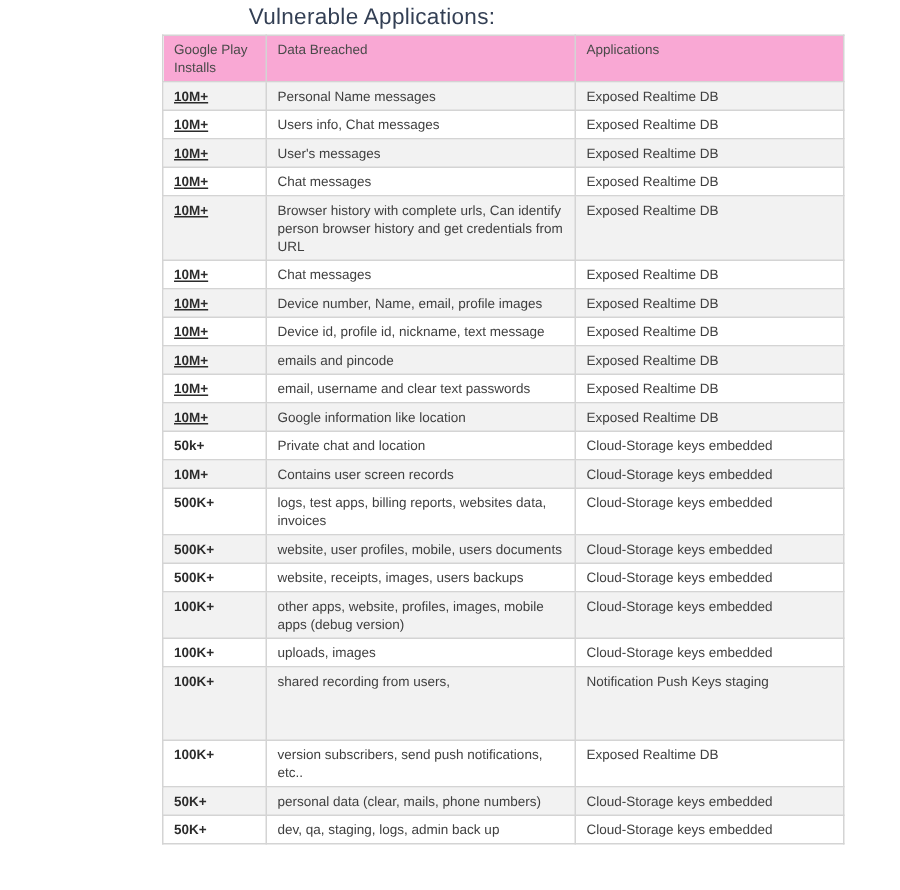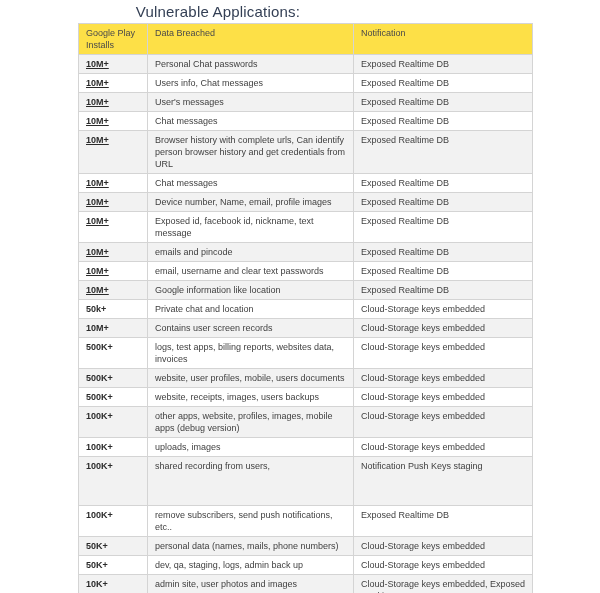--- a/index.html
+++ b/index.html
@@ -8,20 +8,21 @@
     width: 600px;
     height: 593px;
     background: #ffffff;
     overflow: hidden;
     font-family: "Liberation Sans", "DejaVu Sans", sans-serif;
   }
   .page {
     width: 508px;
     height: 593px;
     position: relative;
+    margin-left: 30px;
   }
   .title {
     margin: 0;
     padding-top: 3px;
     padding-right: 72px; 
     text-align: center;
     font-size: 15px;
     font-weight: 500;
     letter-spacing: 0.2px;
     color: #333f54;
@@ -42,21 +43,21 @@
   .vuln-table th, .vuln-table td {
     border: 1px solid #d4d4d4;
     vertical-align: top;
     text-align: left;
     padding: 3px 6px 3px 7px;
     overflow: hidden;
   }
   .vuln-table th {
     font-weight: normal;
     color: #4a4a4a;
-    background: #fde047;
+    background: #f9a8d4;
   }
   .vuln-table tbody tr:nth-child(odd) td { background: #f2f2f2; }
   .vuln-table tbody tr:nth-child(even) td { background: #ffffff; }
   td.col-installs {
     font-weight: bold;
     color: #2b2b2b;
   }
   td.col-installs.u { text-decoration: underline; }
   tr.tall td { height: 42px; }
 </style>
@@ -69,27 +70,27 @@
   <table class="vuln-table">
     <colgroup>
       <col class="c1">
         <col class="c2">
         <col class="c3">
     </colgroup>
     <thead>
       <tr>
         <th>Google Play Installs</th>
         <th>Data Breached</th>
-        <th>Notification</th>
+        <th>Applications</th>
       </tr>
     </thead>
     <tbody>
         <tr>
           <td class="col-installs u">10M+</td>
-          <td class="col-data">Personal Chat passwords</td>
+          <td class="col-data">Personal Name messages</td>
           <td class="col-vuln">Exposed Realtime DB</td>
         </tr>
         <tr>
           <td class="col-installs u">10M+</td>
           <td class="col-data">Users info, Chat messages</td>
           <td class="col-vuln">Exposed Realtime DB</td>
         </tr>
         <tr>
           <td class="col-installs u">10M+</td>
           <td class="col-data">User's messages</td>
@@ -110,21 +111,21 @@
           <td class="col-data">Chat messages</td>
           <td class="col-vuln">Exposed Realtime DB</td>
         </tr>
         <tr>
           <td class="col-installs u">10M+</td>
           <td class="col-data">Device number, Name, email, profile images</td>
           <td class="col-vuln">Exposed Realtime DB</td>
         </tr>
         <tr>
           <td class="col-installs u">10M+</td>
-          <td class="col-data">Exposed id, facebook id, nickname, text message</td>
+          <td class="col-data">Device id, profile id, nickname, text message</td>
           <td class="col-vuln">Exposed Realtime DB</td>
         </tr>
         <tr>
           <td class="col-installs u">10M+</td>
           <td class="col-data">emails and pincode</td>
           <td class="col-vuln">Exposed Realtime DB</td>
         </tr>
         <tr>
           <td class="col-installs u">10M+</td>
           <td class="col-data">email, username and clear text passwords</td>
@@ -170,33 +171,28 @@
           <td class="col-data">uploads, images</td>
           <td class="col-vuln">Cloud-Storage keys embedded</td>
         </tr>
         <tr class="tall">
           <td class="col-installs">100K+</td>
           <td class="col-data">shared recording from users,</td>
           <td class="col-vuln">Notification Push Keys staging</td>
         </tr>
         <tr>
           <td class="col-installs">100K+</td>
-          <td class="col-data">remove subscribers, send push notifications, etc..</td>
+          <td class="col-data">version subscribers, send push notifications, etc..</td>
           <td class="col-vuln">Exposed Realtime DB</td>
         </tr>
         <tr>
           <td class="col-installs">50K+</td>
-          <td class="col-data">personal data (names, mails, phone numbers)</td>
+          <td class="col-data">personal data (clear, mails, phone numbers)</td>
           <td class="col-vuln">Cloud-Storage keys embedded</td>
         </tr>
         <tr>
           <td class="col-installs">50K+</td>
           <td class="col-data">dev, qa, staging, logs, admin back up</td>
           <td class="col-vuln">Cloud-Storage keys embedded</td>
         </tr>
-        <tr>
-          <td class="col-installs">10K+</td>
-          <td class="col-data">admin site, user photos and images</td>
-          <td class="col-vuln">Cloud-Storage keys embedded, Exposed Realtime DB</td>
-        </tr>
       </tbody>
   </table>
 </div>
 
 </body></html>

